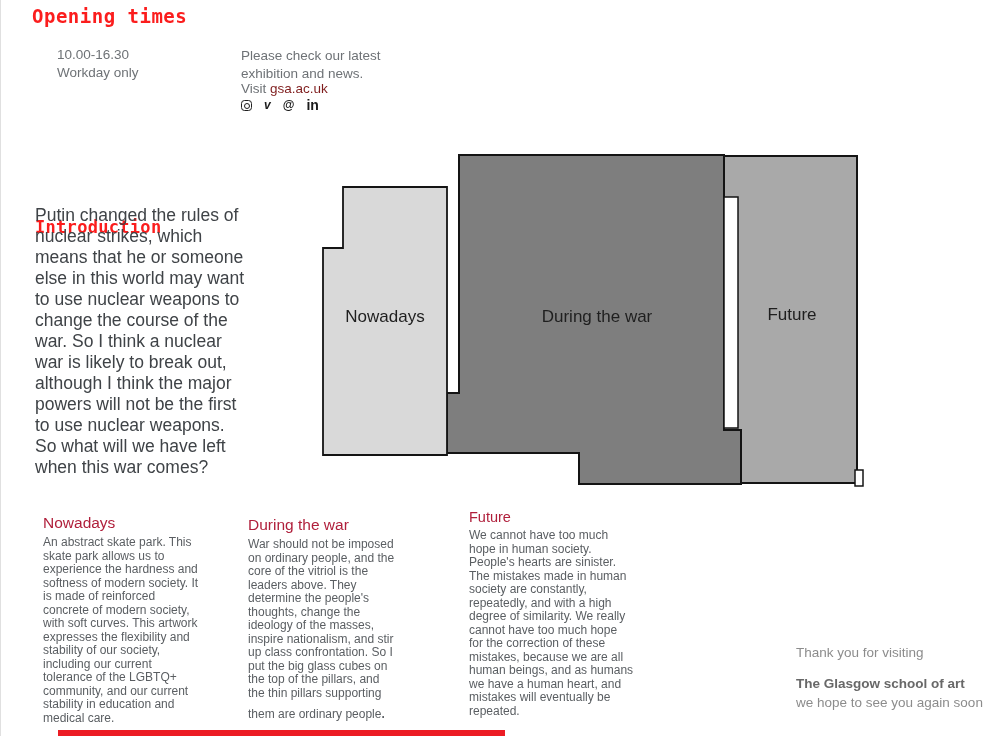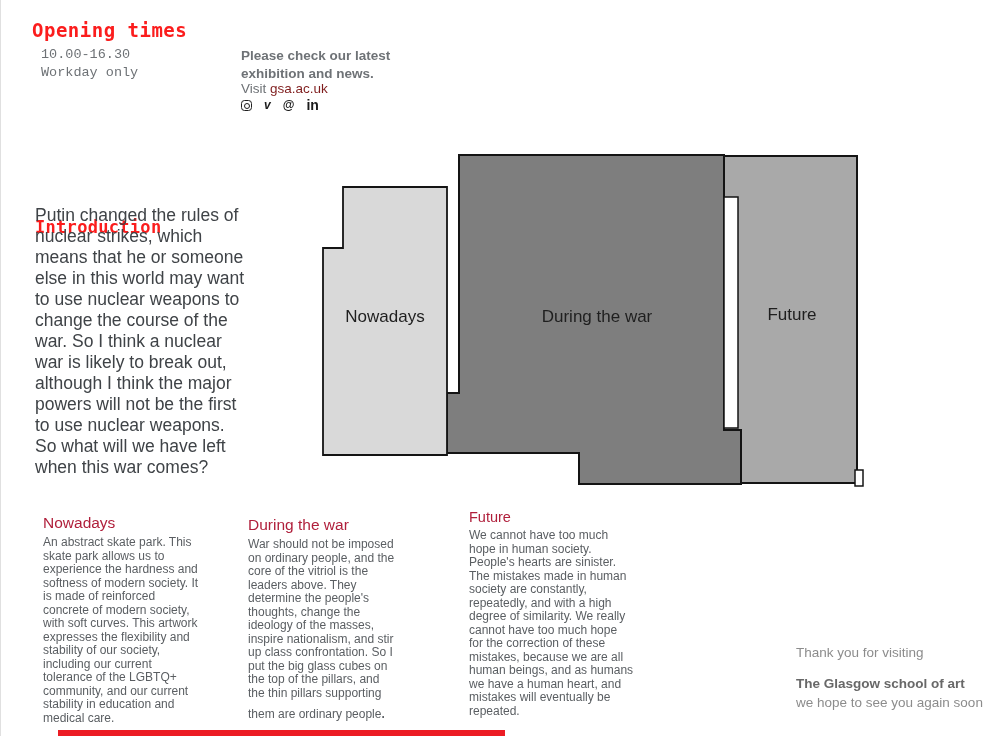--- a/index.html
+++ b/index.html
@@ -95,25 +95,25 @@
   }
   .red-bar {
     background: #ec1c24;
   }
 </style>
 </head>
 <body>
 
 <div class="page">
 
-  <div class="abs mono-heading top-title" style="left:31px; top:19px;text-align:right;">Opening times</div>
-  <div class="abs gray-small" style="left:40px; top:46px;font-family:Liberation Mono, monospace;">10.00-16.30
+  <div class="abs mono-heading top-title" style="left:31px; top:5px;text-align:right;">Opening times</div>
+  <div class="abs gray-small" style="left:56px; top:46px;">10.00-16.30
 Workday only</div>
 
-  <div class="abs gray-small" style="left:240px; top:47px;font-weight:bold;">Please check our latest
+  <div class="abs gray-small" style="left:240px; top:47px;">Please check our latest
 exhibition and news.</div>
   <div class="abs visit-line" style="left:240px; top:81px;">
     <span>Visit </span><span class="visit-link">gsa.ac.uk</span>
   </div>
   <div class="abs social-row" style="left:240px; top:98px;">
     <span class="ig-icon"></span>
     <span class="glyph-icon" style="font-style:italic;">v</span>
     <span class="glyph-icon" style="font-weight:600;">@</span>
     <span class="glyph-icon" style="font-size:14px;">in</span>
   </div>

